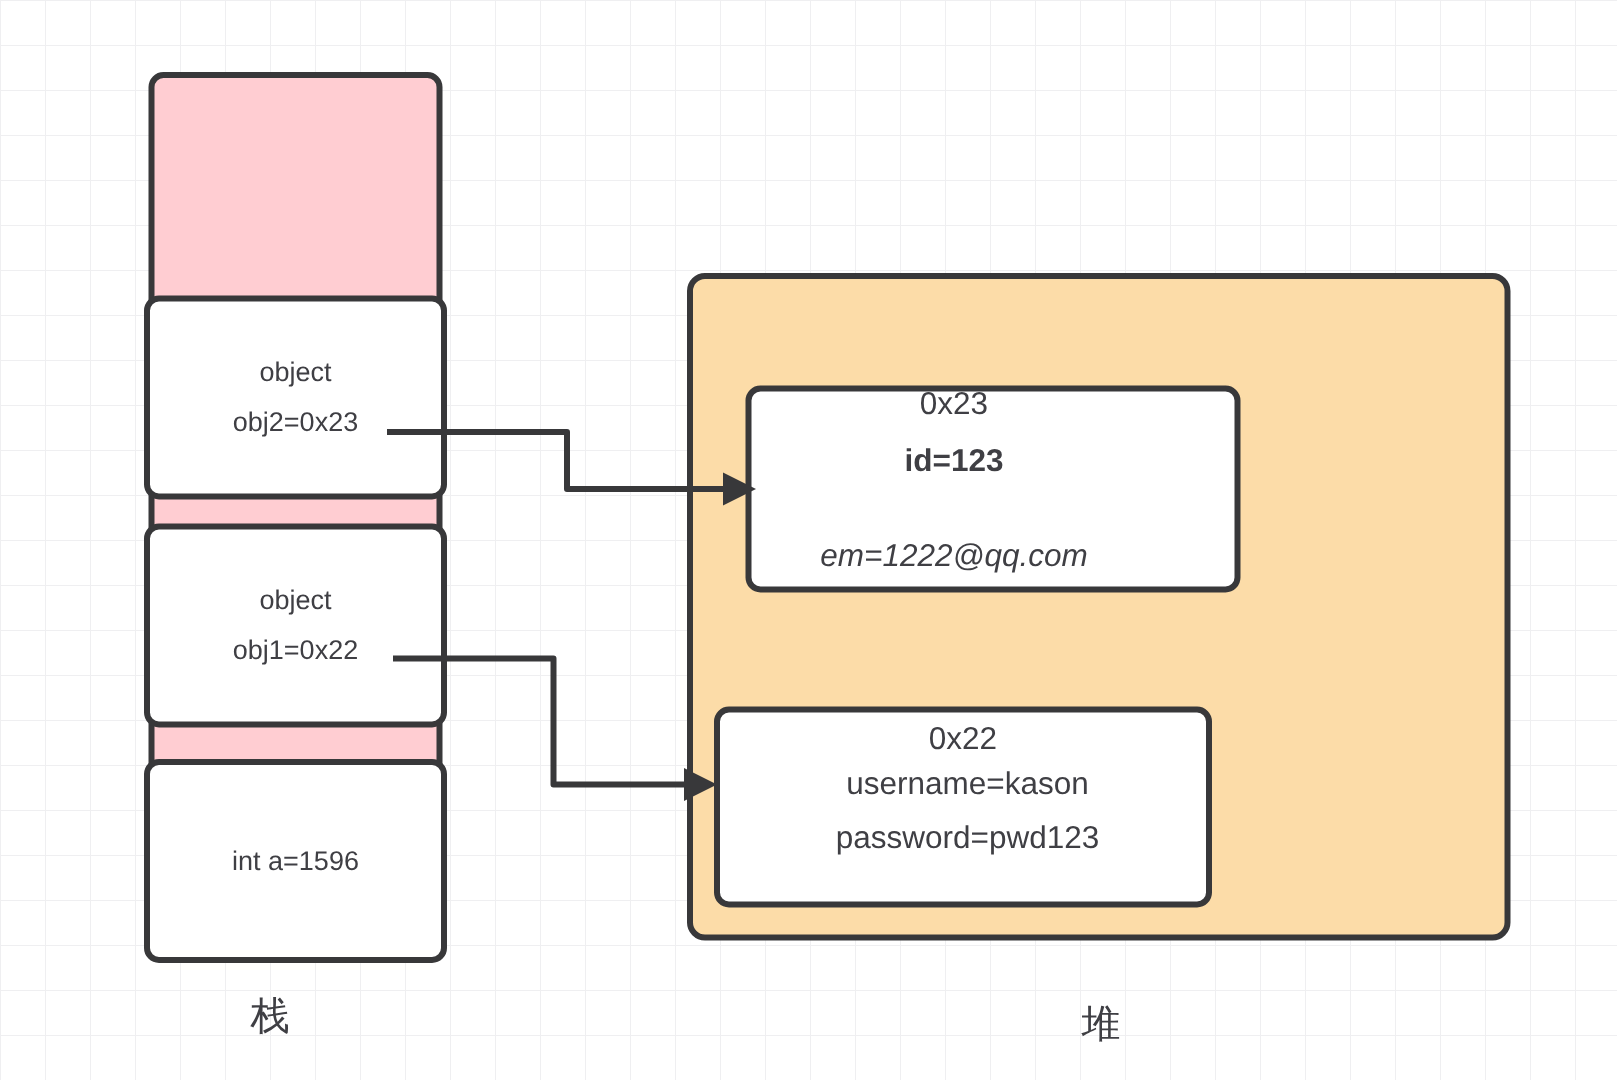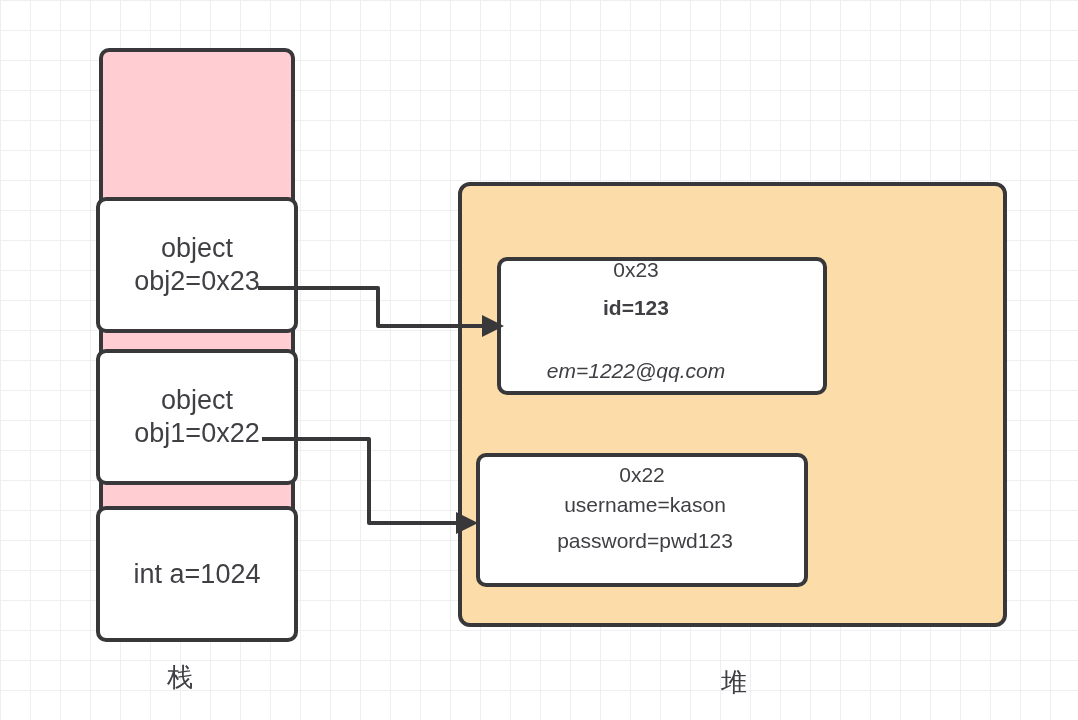--- a/index.html
+++ b/index.html
@@ -38,21 +38,21 @@
     border-radius: 10px;
     z-index: 1;
   }
   .stack-frame {
     left: 96px; width: 202px; height: 136px;
     background: var(--color-box-fill);
     border-radius: 10px;
     z-index: 2;
     display: flex; flex-direction: column;
     align-items: center; justify-content: center;
-    font-size: 27px; line-height: 33px;
+    font-size: 18px; line-height: 33px;
     text-align: center;
   }
   .frame-obj2 { top: 197px; }
   .frame-obj1 { top: 349px; }
   .frame-int  { top: 506px; }
 
   
   .heap-region {
     left: 458px; top: 182px; width: 549px; height: 445px;
     background: var(--color-heap-fill);
@@ -60,21 +60,21 @@
     z-index: 1;
   }
   .heap-obj {
     background: var(--color-box-fill);
     border-radius: 10px;
     z-index: 2;
     overflow: hidden;
     font-size: 21px; line-height: 26px;
   }
   .obj-a { left: 497px; top: 257px; width: 330px; height: 138px; }
-  .obj-b { left: 476px; top: 453px; width: 332px; height: 134px; }
+  .obj-b { left: 476px; top: 471px; width: 332px; height: 134px; }
   .obj-a .text-wrap { width: calc(100% - 52px); text-align: center; }
   .obj-a .addr   { margin-top: -4px; }
   .obj-a .field1 { margin-top: 12px; font-weight: bold; }
   .obj-a .field2 { margin-top: 37px; font-style: italic; }
   .obj-b .addr   { margin-top: 5px;  text-align: center; }
   .obj-b .field1 { margin-top: 4px; text-align: center; padding-left: 6px; }
   .obj-b .field2 { margin-top: 10px; text-align: center; padding-left: 6px; }
 
   
   .region-label {
@@ -113,21 +113,21 @@
     <div>object</div>
     <div>obj2=0x23</div>
   </div>
 
   <div class="box stack-frame frame-obj1">
     <div>object</div>
     <div>obj1=0x22</div>
   </div>
 
   <div class="box stack-frame frame-int">
-    <div>int a=1024</div>
+    <div>int a=1596</div>
   </div>
 
   <div class="box heap-region"></div>
 
   <div class="box heap-obj obj-a">
     <div class="text-wrap">
       <div class="addr">0x23</div>
       <div class="field1">id=123</div>
       <div class="field2">em=1222@qq.com</div>
     </div>

